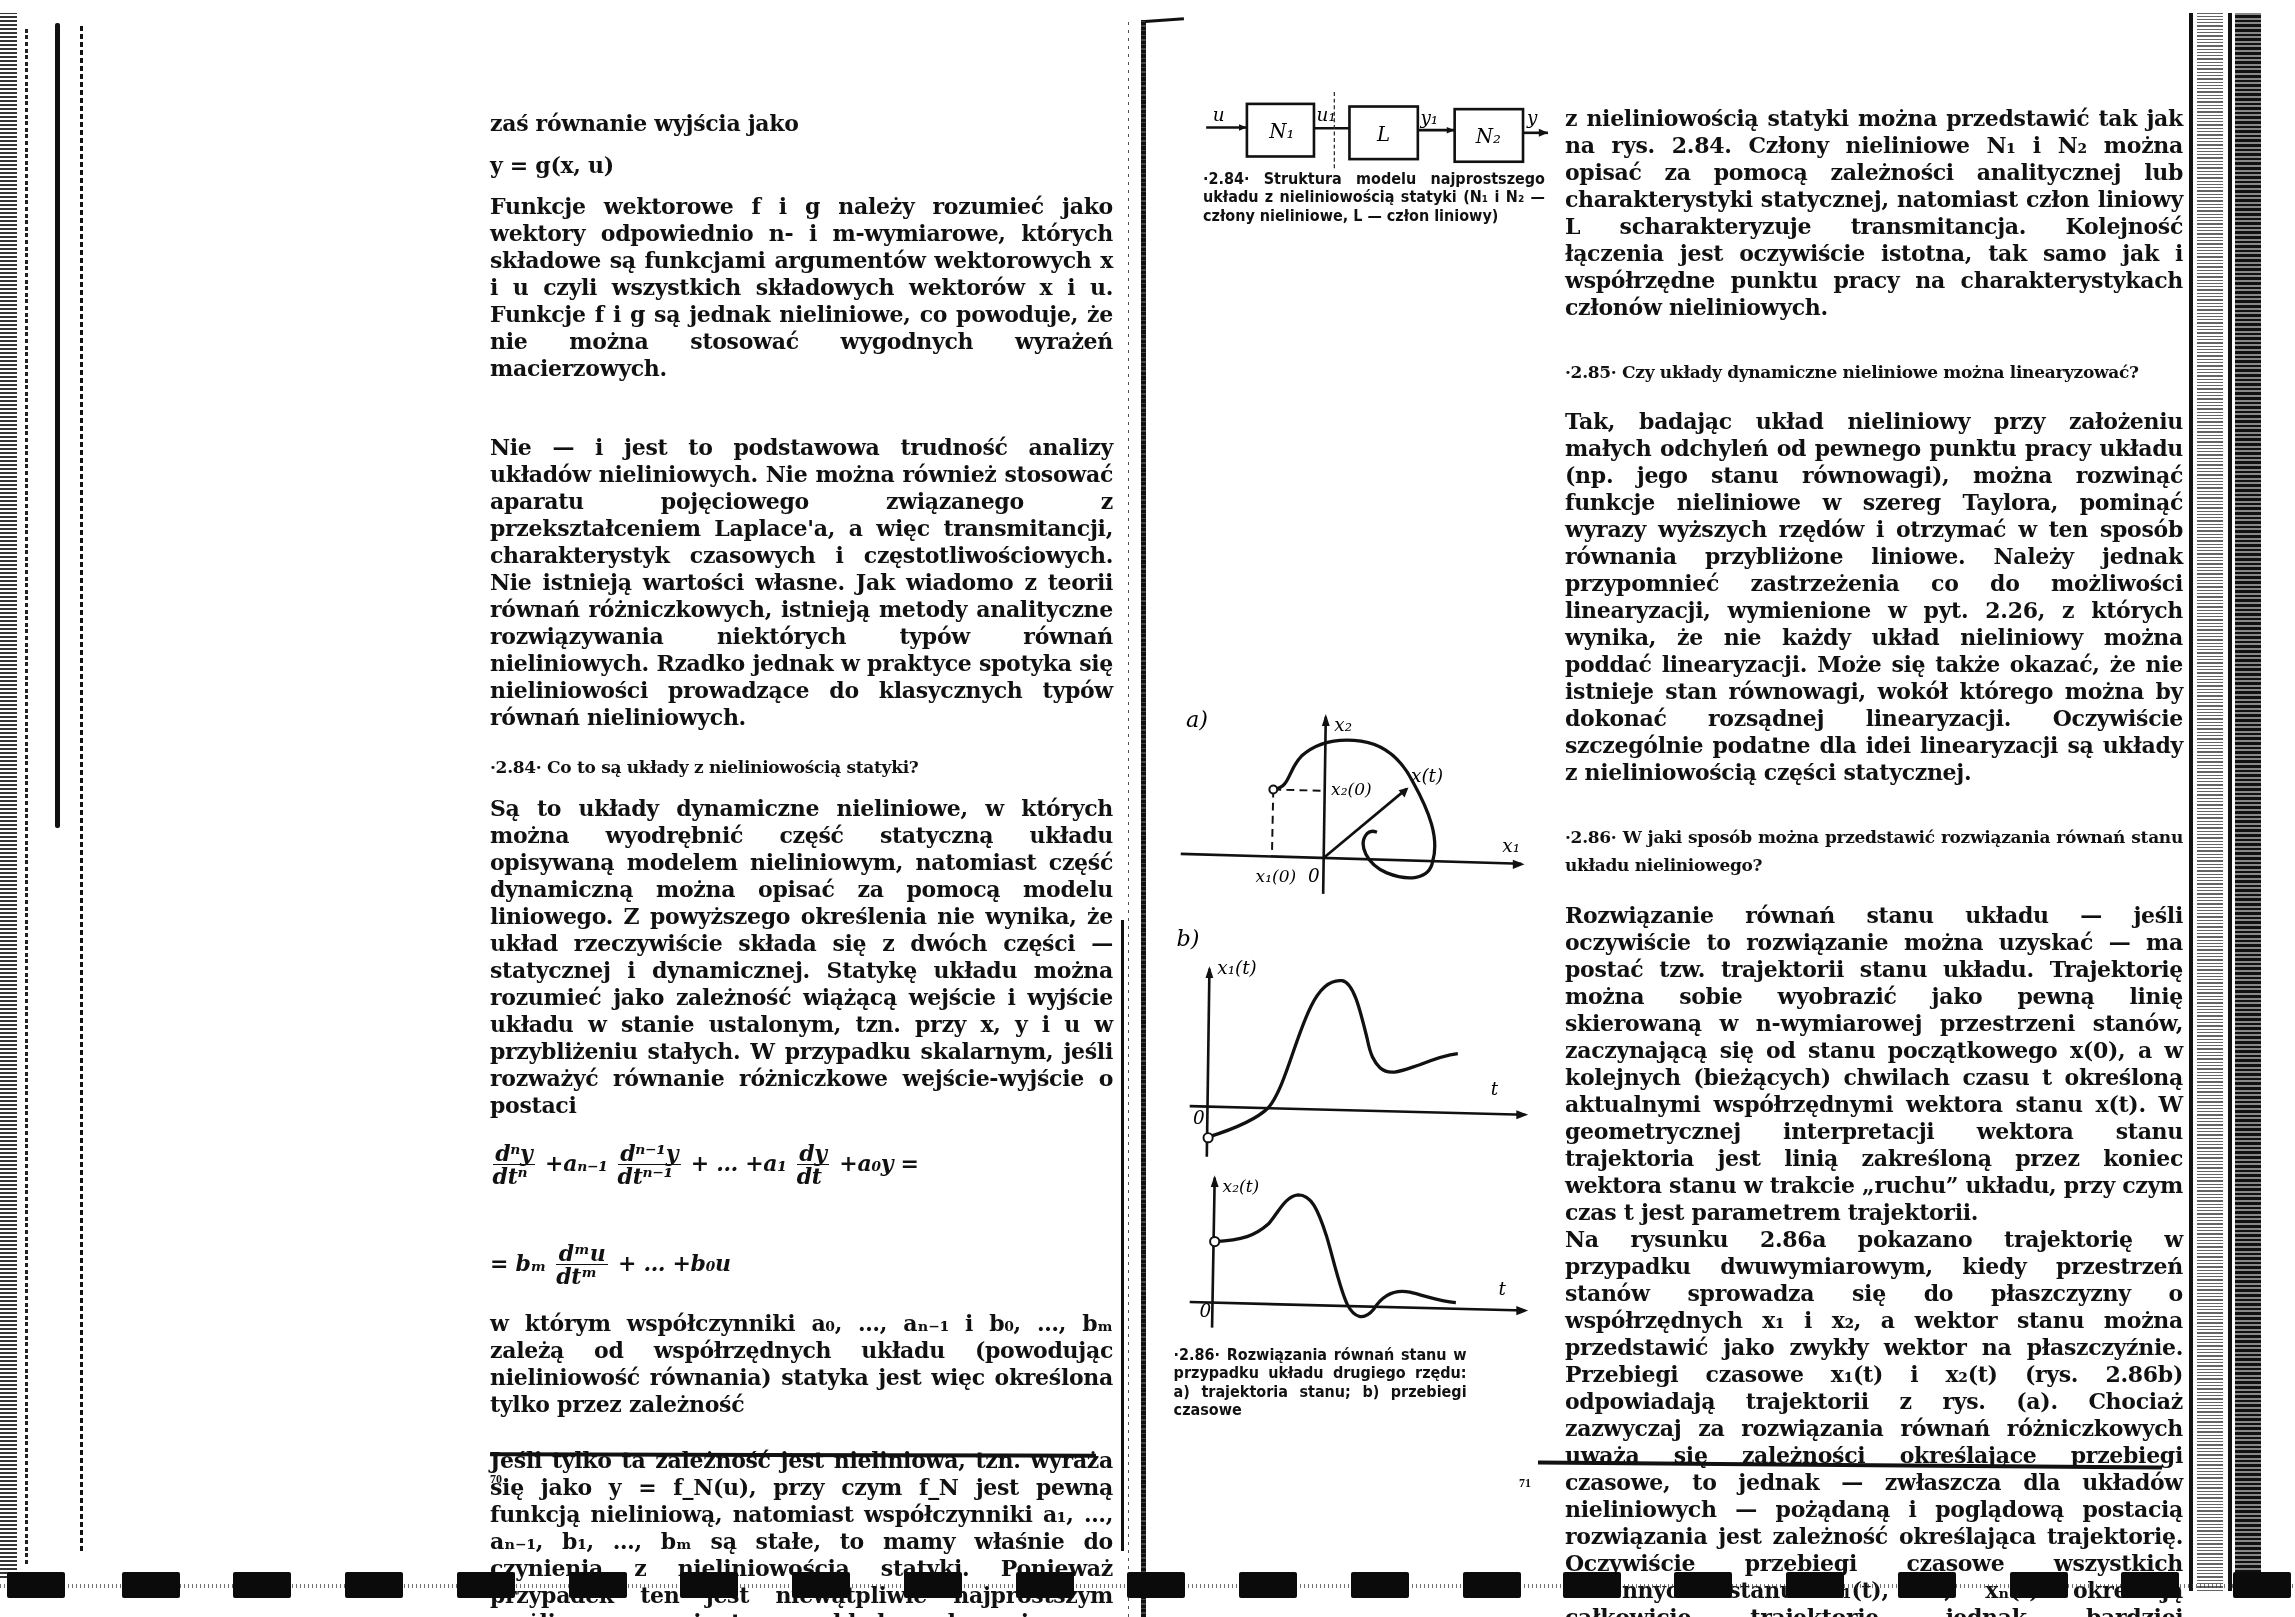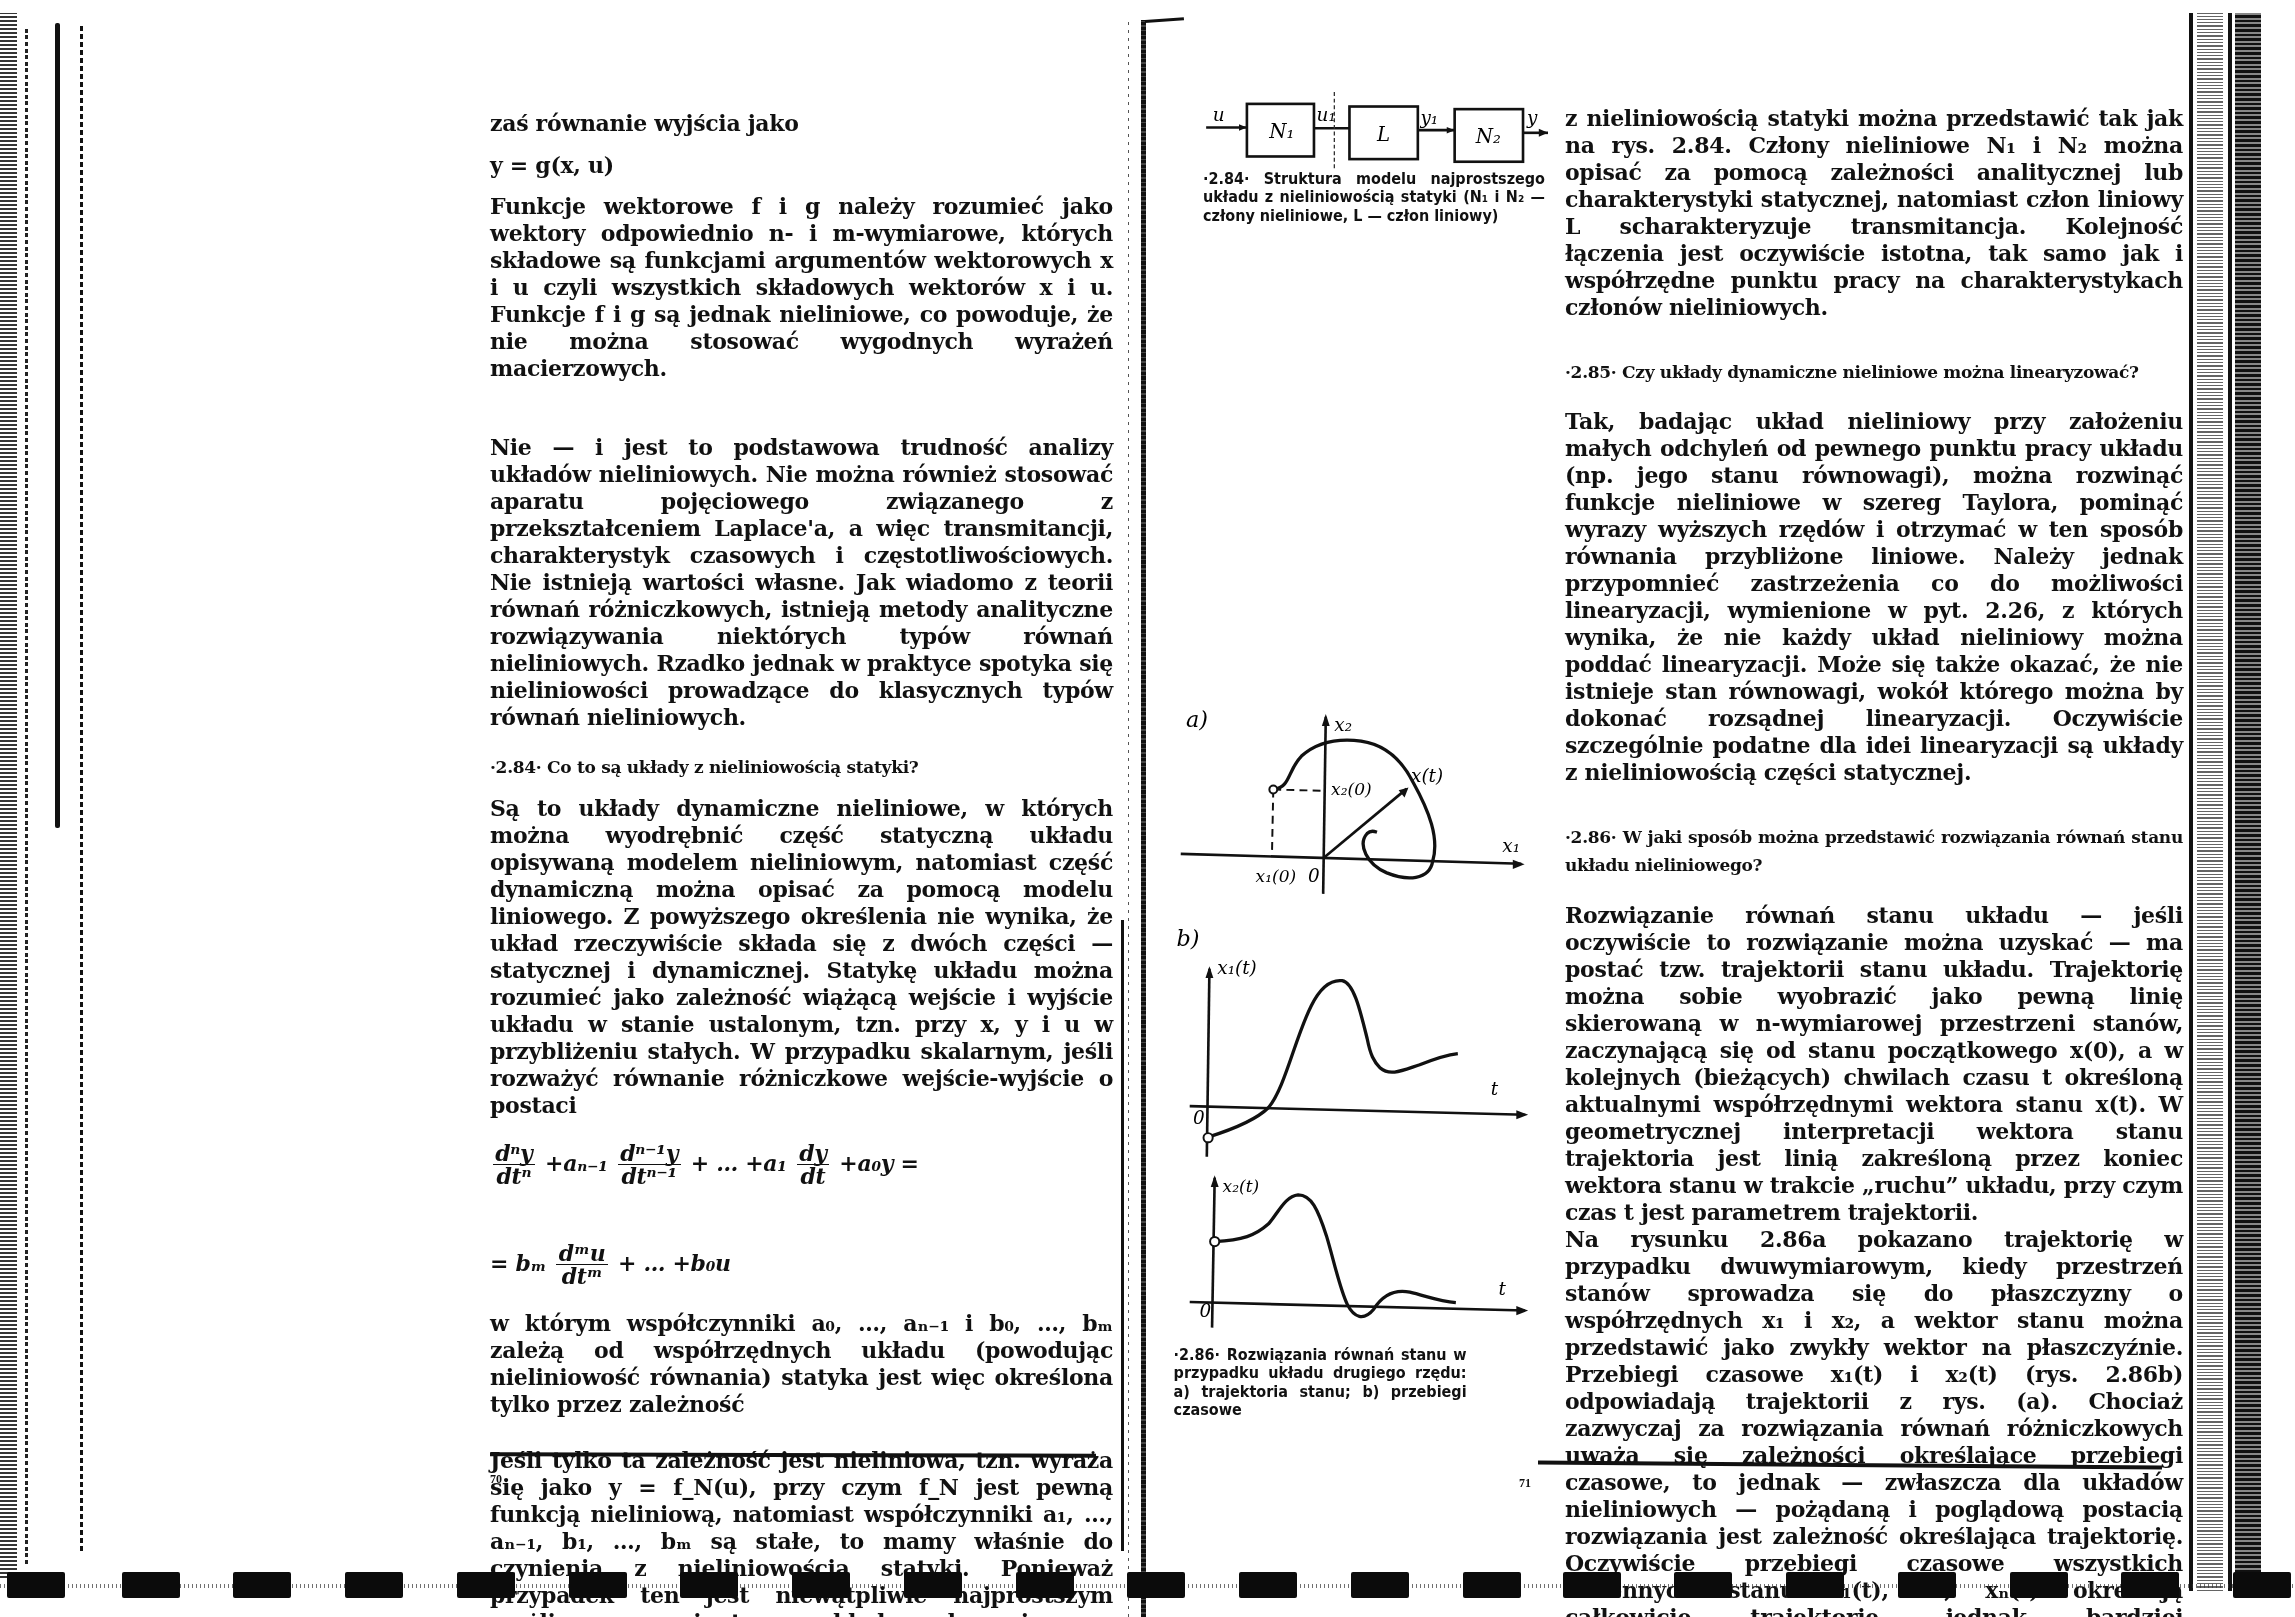--- a/index.html
+++ b/index.html
@@ -11,21 +11,21 @@
   .eq{font-style:italic;font-family:"DejaVu Serif",serif;font-size:22px;}
   .gap-s{height:14.5px;}
   .gap-m{height:22.4px;}
   .gap-l{height:37px;}
   .caption{position:absolute;font-size:16px;line-height:18.4px;font-weight:bold;text-align:justify;font-family:"DejaVu Sans Condensed","DejaVu Sans",sans-serif;}
   .footer-rule{position:absolute;height:4px;background:#111;}
   .pagenum{position:absolute;font-size:12px;font-weight:bold;font-family:Liberation Serif, serif;}
   .binding{position:absolute;top:0;bottom:0;}
   .strip{position:absolute;top:1572px;left:0;width:2295px;height:28px;}
   .strip .sq{position:absolute;top:0;width:58px;height:26px;background:#0b0b0b;border-radius:2px;}
-  .frac{display:inline-flex;flex-direction:column;align-items:center;vertical-align:middle;margin:0 2.6px;}
+  .frac{display:inline-flex;flex-direction:column;vertical-align:middle;margin:0 2.6px;}
   .frac .num{border-bottom:1.3px solid #111;padding:0 2.6px;line-height:22.4px;}
   .frac .den{line-height:22.4px;}
   svg text{font-family:"DejaVu Serif",serif;font-style:italic;}
 </style>
 </head>
 <body>
 
 <div class="binding" style="left:0;width:92px;">
   <div style="position:absolute;left:0;top:13px;bottom:39px;width:17px;background:repeating-linear-gradient(0deg,#111 0 2px,#fff 2px 4px);opacity:.85;"></div>
   <div style="position:absolute;left:25px;top:26px;bottom:53px;width:2.6px;background:repeating-linear-gradient(0deg,#222 0 4px,transparent 4px 6.6px);"></div>

